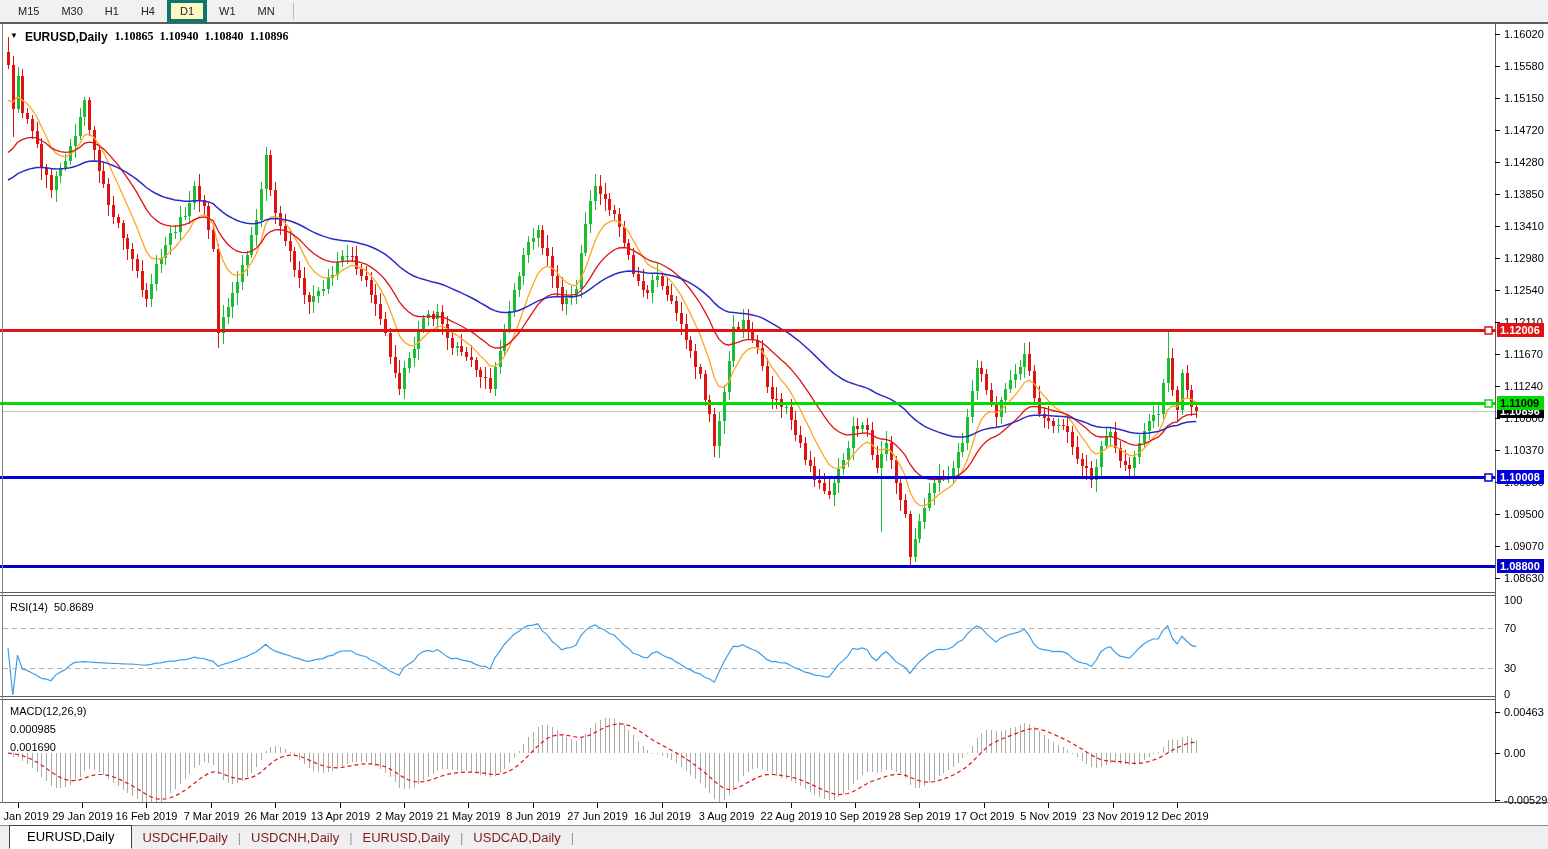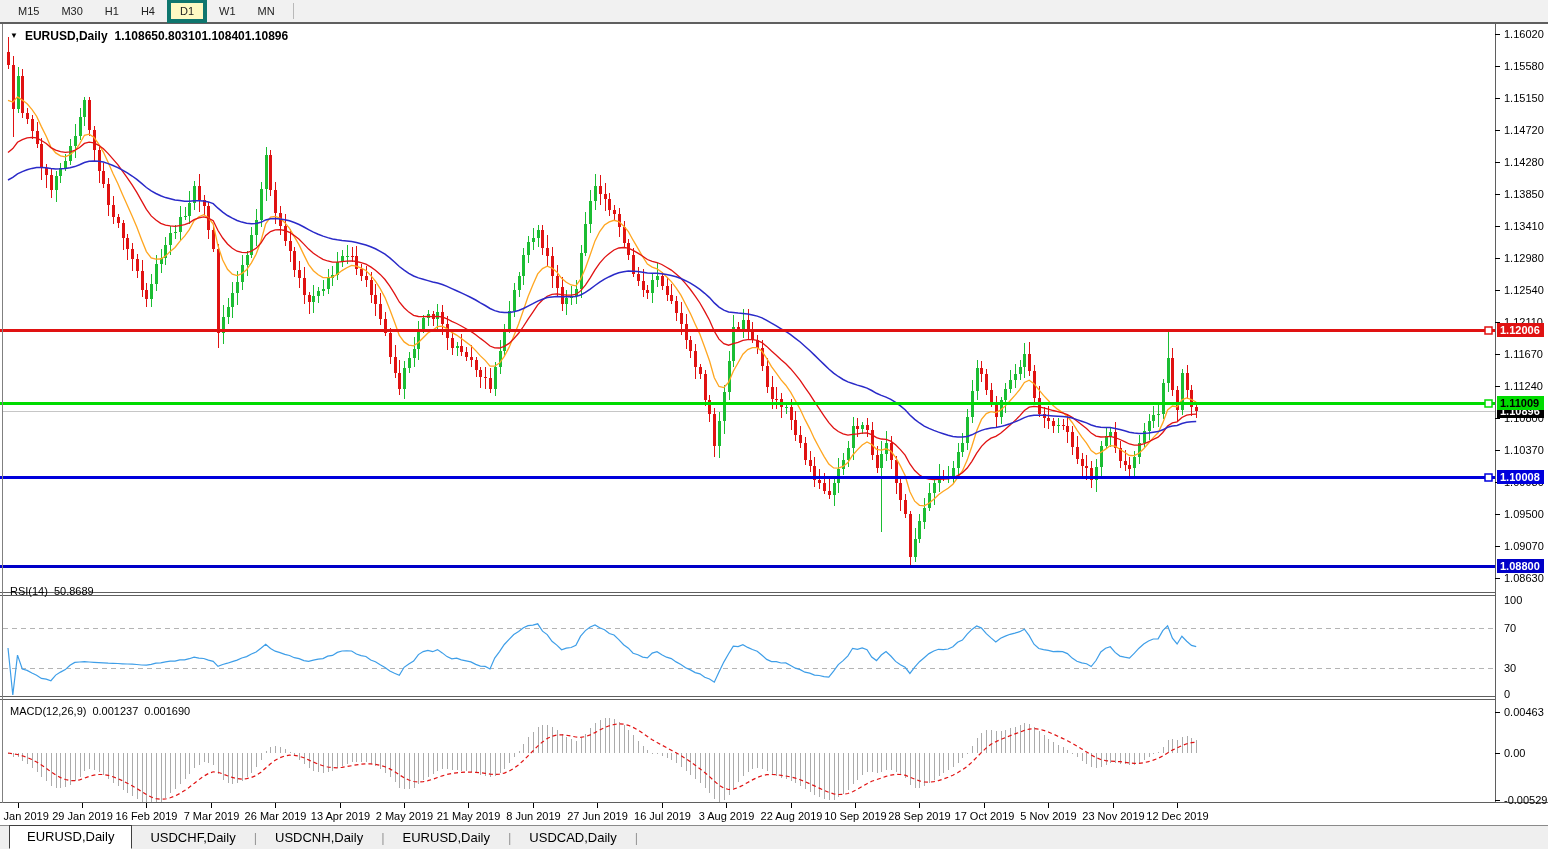--- a/index.html
+++ b/index.html
@@ -15,21 +15,21 @@
   .chart-header{position:absolute;top:29px;left:10px;font-size:12px;font-weight:700;color:#000;
                 display:flex;align-items:center;gap:7px;z-index:5;}
   .chart-header .tri{font-size:8px;position:relative;top:-1px;cursor:default;}
   .panel-label{position:absolute;left:10px;font-size:11px;color:#000;z-index:5;display:flex;gap:6px;}
   
   .tabbar{position:absolute;top:825px;left:0;width:1548px;height:24px;background:#efefef;
           border-top:1px solid #8a8a8a;display:flex;align-items:center;padding-left:9px;
           font-size:13px;box-sizing:border-box;}
   .tab-active{display:flex;align-items:center;height:22px;padding:0 17px;background:#ffffff;
               border:1px solid #3f3f3f;border-bottom:1px solid #ffffff;position:relative;top:-1px;color:#000;}
-  .tab-inactive{color:#000000;padding:0 18px;cursor:default;}
+  .tab-inactive{color:#7f1d1d;padding:0 10px;cursor:default;}
   .tab-sep{color:#999;}
   svg text{font-family:"Liberation Sans",sans-serif;}
 </style>
 </head>
 <body>
 
 <div class="app">
 
   <div class="toolbar" id="toolbar">
       <div class="tf-btn">M15</div>
@@ -939,36 +939,36 @@
         <line x1="1113.5" y1="779" x2="1113.5" y2="784" stroke="#000" shape-rendering="crispEdges"></line>
         <text x="1113.5" y="796" font-size="11" fill="#000" text-anchor="middle">23 Nov 2019</text>
         <line x1="1177.5" y1="779" x2="1177.5" y2="784" stroke="#000" shape-rendering="crispEdges"></line>
         <text x="1177.5" y="796" font-size="11" fill="#000" text-anchor="middle">12 Dec 2019</text>
       </g>
     </svg>
 
   <div class="chart-header">
     <span class="tri">▼</span>
     <span>EURUSD,Daily</span>
-    <span style="display:flex;font-weight:700;">
+    <span style="display:flex;gap:6px;font-weight:700;font-family:Liberation Serif, serif;">
       <span>1.10865</span>
-      <span>0.80310</span>
+      <span>1.10940</span>
       <span>1.10840</span>
       <span>1.10896</span>
     </span>
   </div>
 
-  <div class="panel-label" style="top:585px;">
+  <div class="panel-label" style="top:601px;">
     <span>RSI(14)</span>
     <span>50.8689</span>
   </div>
 
-  <div class="panel-label" style="top:705px;">
+  <div class="panel-label" style="top:705px;flex-direction:column;">
     <span>MACD(12,26,9)</span>
-    <span>0.001237</span>
+    <span>0.000985</span>
     <span>0.001690</span>
   </div>
 
   <div class="tabbar" id="tabbar">
       <div class="tab-active">EURUSD,Daily</div>
       <div class="tab-inactive">USDCHF,Daily</div>
       <span class="tab-sep">|</span>
       <div class="tab-inactive">USDCNH,Daily</div>
       <span class="tab-sep">|</span>
       <div class="tab-inactive">EURUSD,Daily</div>

